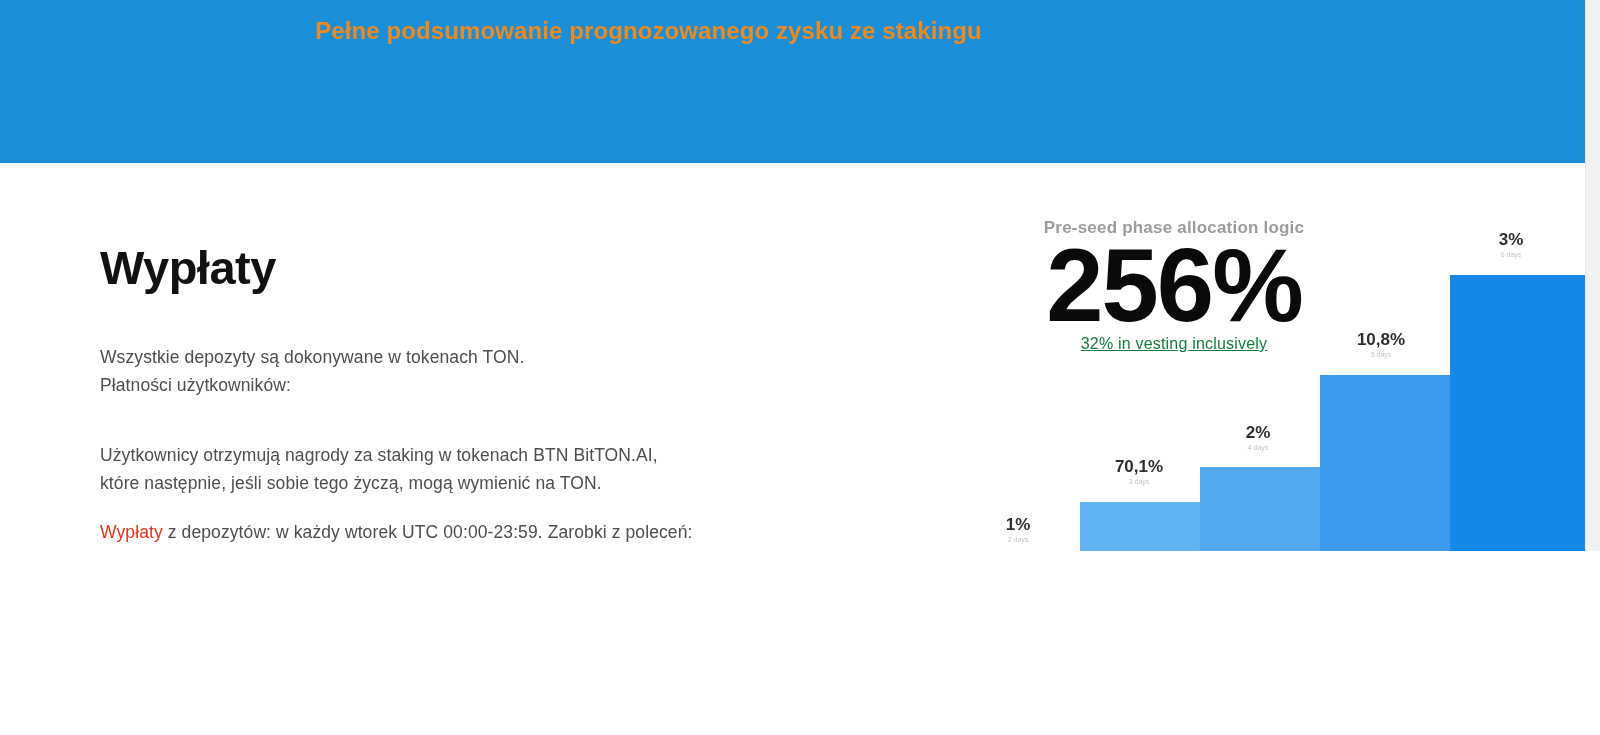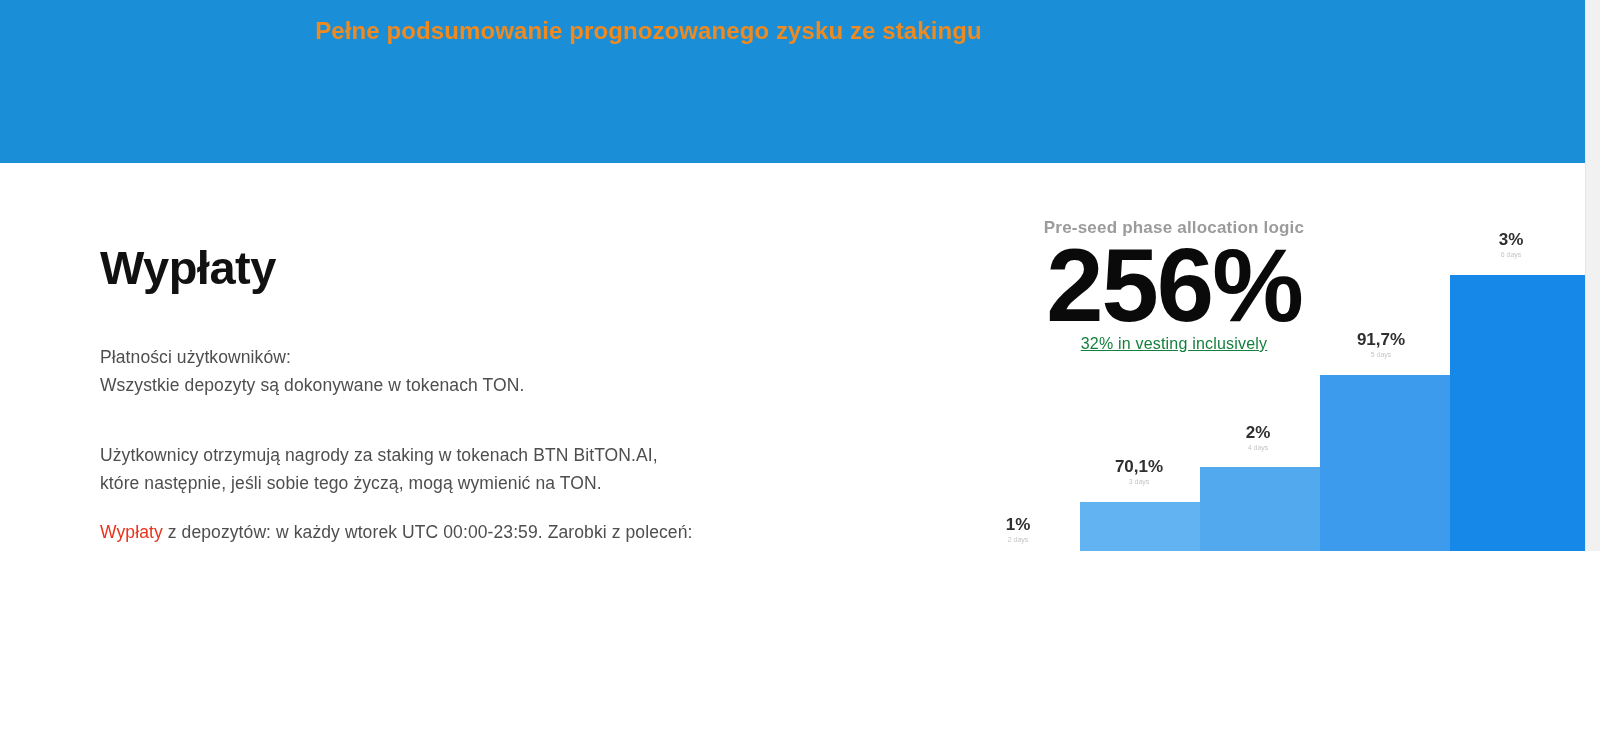--- a/index.html
+++ b/index.html
@@ -184,23 +184,23 @@
 
   <div class="content-left">
 
     <h1 class="page-heading">Wypłaty</h1>
 
     <div class="gap-lg"></div>
 
 
     <div class="gap-md"></div>
 
+    <p class="body-text">Wszystkie depozyty są dokonywane w tokenach TON.</p>
+
     <p class="body-text">Płatności użytkowników:</p>
-
-    <p class="body-text">Wszystkie depozyty są dokonywane w tokenach TON.</p>
 
     <div class="gap-md"></div>
 
 
     <div class="gap-md"></div>
 
     <p class="body-text">Użytkownicy otrzymują nagrody za staking w tokenach BTN BitTON.AI, które następnie, jeśli sobie tego życzą, mogą wymienić na TON.</p>
 
     <div class="gap-md"></div>
 
@@ -231,21 +231,21 @@
           <span class="pct">70,1%</span>
           <span class="sub">3 days</span>
         </div>
         <div class="bar" style="left: 380px; width: 120px; height: 232px; background: rgb(82, 169, 238);"></div>
         <div class="bar-label" style="left: 400px; top: 253px; width: 76px;">
           <span class="pct">2%</span>
           <span class="sub">4 days</span>
         </div>
         <div class="bar" style="left: 500px; width: 130px; height: 324px; background: rgb(60, 155, 236);"></div>
         <div class="bar-label" style="left: 523px; top: 160px; width: 76px;">
-          <span class="pct">91,7%</span>
+          <span class="pct">10,8%</span>
           <span class="sub">5 days</span>
         </div>
         <div class="bar" style="left: 630px; width: 135px; height: 424px; background: rgb(22, 137, 232);"></div>
         <div class="bar-label" style="left: 653px; top: 60px; width: 76px;">
           <span class="pct">3%</span>
           <span class="sub">6 days</span>
         </div>
       </div>
   </div>
 

